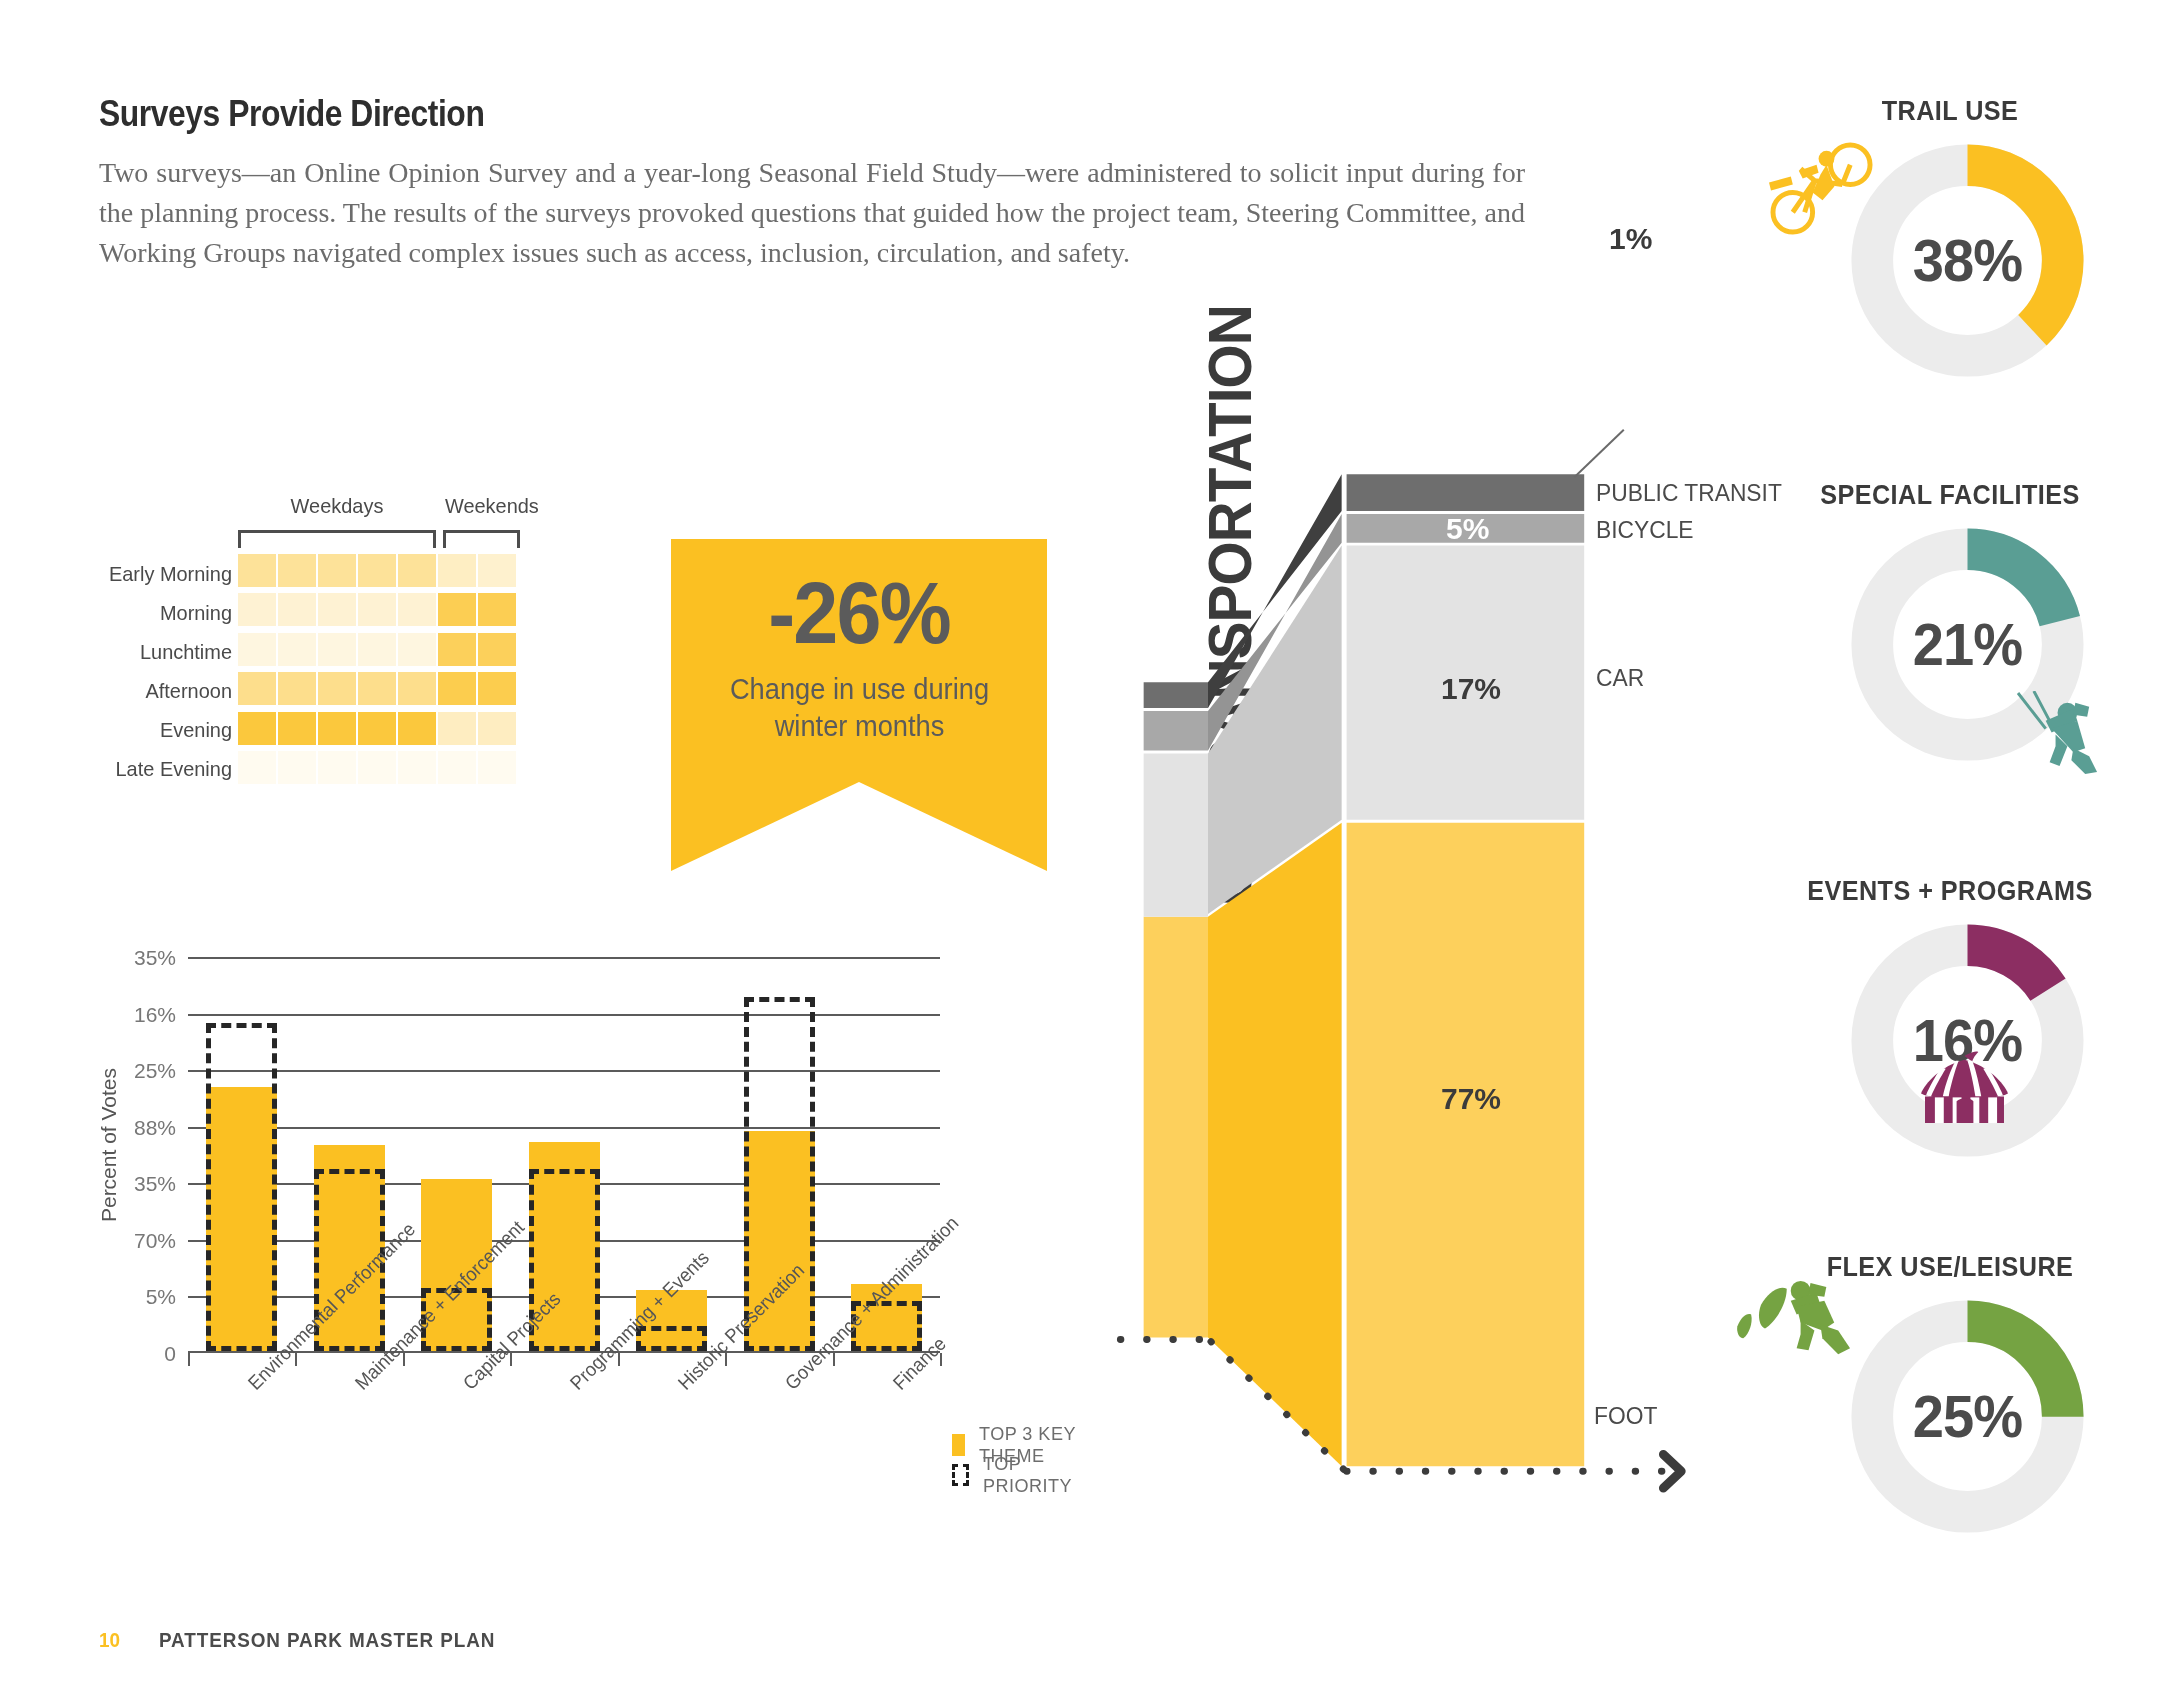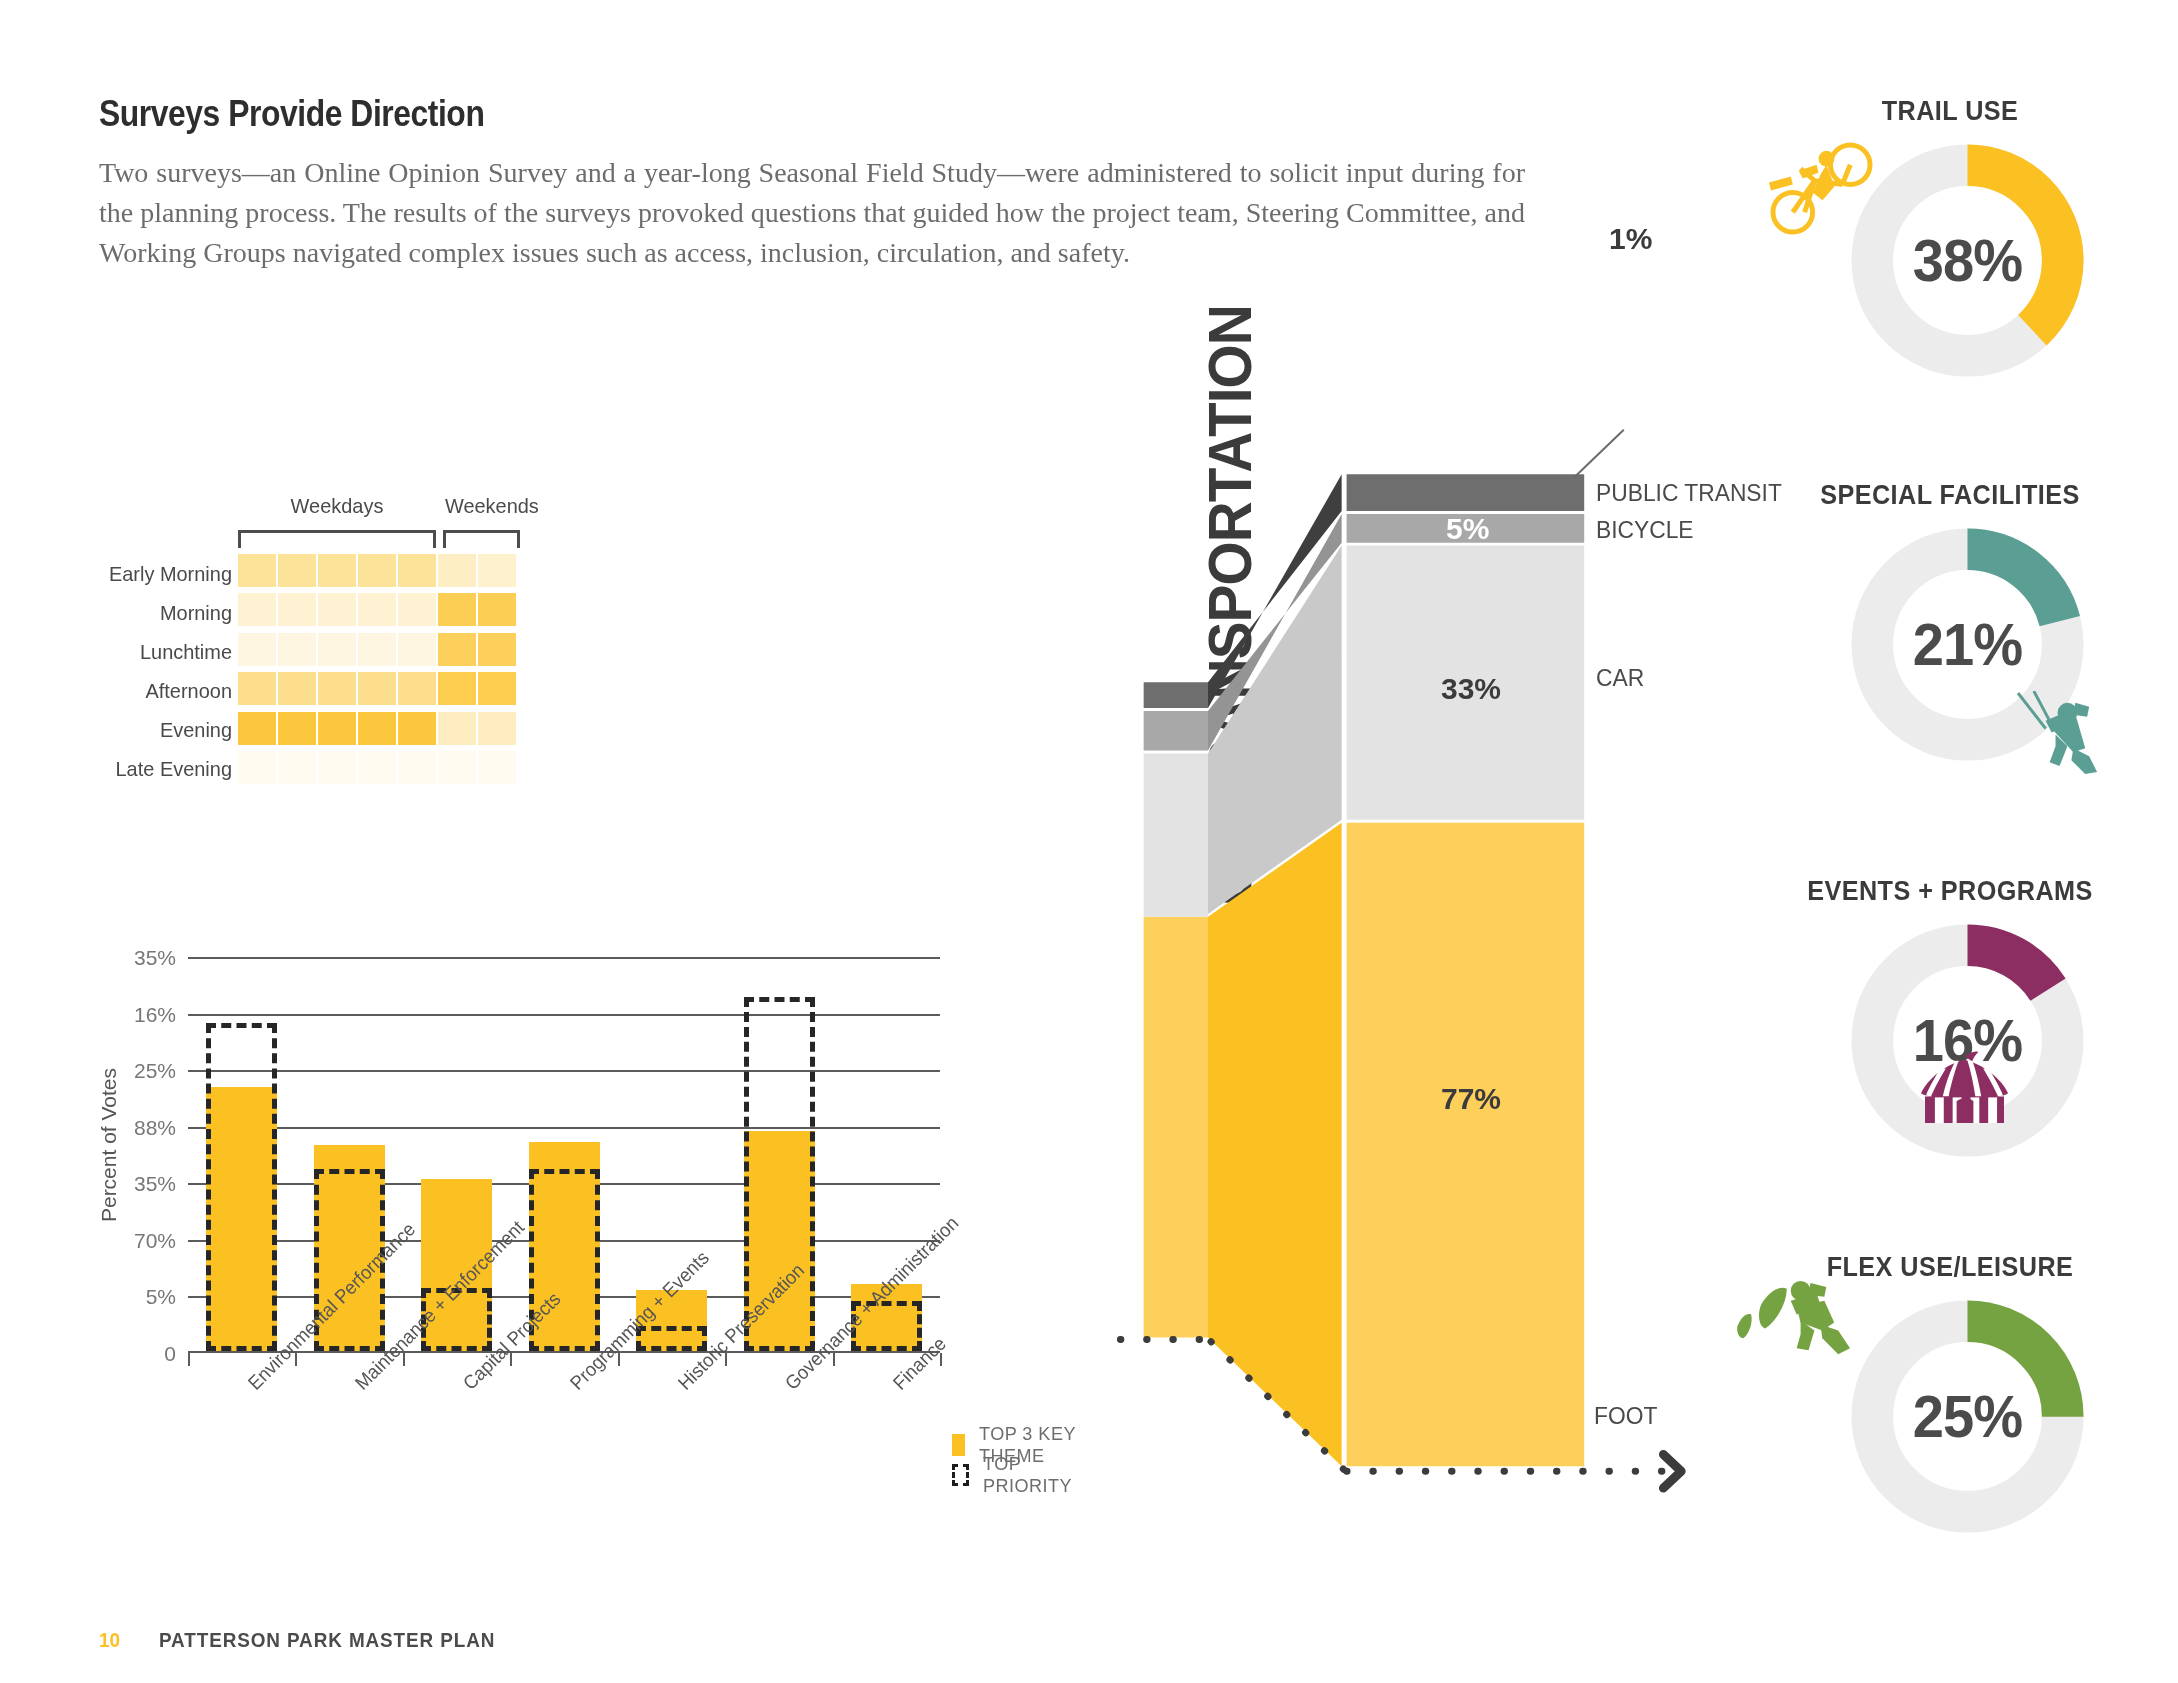--- a/index.html
+++ b/index.html
@@ -367,20 +367,26 @@
         <div class="hm-cell" style="background: rgb(255, 251, 240);"></div>
         <div class="hm-cell" style="background: rgb(255, 251, 240);"></div>
         <div class="hm-cell" style="background: rgb(255, 251, 240);"></div>
         <div class="hm-cell" style="background: rgb(255, 251, 240);"></div>
         <div class="hm-cell" style="background: rgb(255, 251, 240);"></div>
         <div class="hm-cell" style="background: rgb(255, 251, 240);"></div>
         <div class="hm-cell" style="background: rgb(255, 251, 240);"></div>
       </div>
   </div>
 
+  <div id="winter-callout">
+    <div class="banner-body"></div>
+    <div class="banner-point"></div>
+    <div id="winter-value">-26%</div>
+    <div id="winter-desc">Change in use during winter months</div>
+  </div>
 
   <div id="barchart-block">
     <div id="bar-ylabel">Percent of Votes</div>
     <div id="bar-ticks-holder">
         <div class="bar-ytick" style="top: 396px;">0</div>
         <div class="bar-ytick" style="top: 339px;">5%</div>
         <div class="bar-ytick" style="top: 283px;">70%</div>
         <div class="bar-ytick" style="top: 226px;">35%</div>
         <div class="bar-ytick" style="top: 170px;">88%</div>
         <div class="bar-ytick" style="top: 113px;">25%</div>
@@ -483,21 +489,21 @@
       <polyline points="-8,1030 -26,1047 -8,1064" fill="none" stroke="#3c3c3c" stroke-width="9" stroke-linejoin="round" stroke-linecap="round"></polyline>
       <polyline points="560,1163 578,1180 560,1197" fill="none" stroke="#3c3c3c" stroke-width="9" stroke-linejoin="round" stroke-linecap="round"></polyline>
     </svg>
 
     <span class="tr-value" style="left:500px; top:-81px; color:#3b3b3b;">1%</span>
     <span class="tr-label" style="left:487px; top:176px;">PUBLIC TRANSIT</span>
 
     <span class="tr-value" style="left:337px; top:209px; color:#ffffff;">5%</span>
     <span class="tr-label" style="left:487px; top:213px;">BICYCLE</span>
 
-    <span class="tr-value" style="left:332px; top:369px; color:#3b3b3b;">33%</span>
+    <span class="tr-value" style="left:332px; top:369px; color:#3b3b3b;">17%</span>
     <span class="tr-label" style="left:487px; top:361px;">CAR</span>
 
     <span class="tr-value" style="left:332px; top:779px; color:#3b3b3b;">77%</span>
     <span class="tr-label" style="left:485px; top:1099px;">FOOT</span>
   </div>
 
   <div class="donut-block" style="left:1742px; top:89px;">
     <div class="donut-title">TRAIL USE</div>
     <div class="donut-wrap">
       <svg width="243" height="243" viewBox="0 0 245 245">

